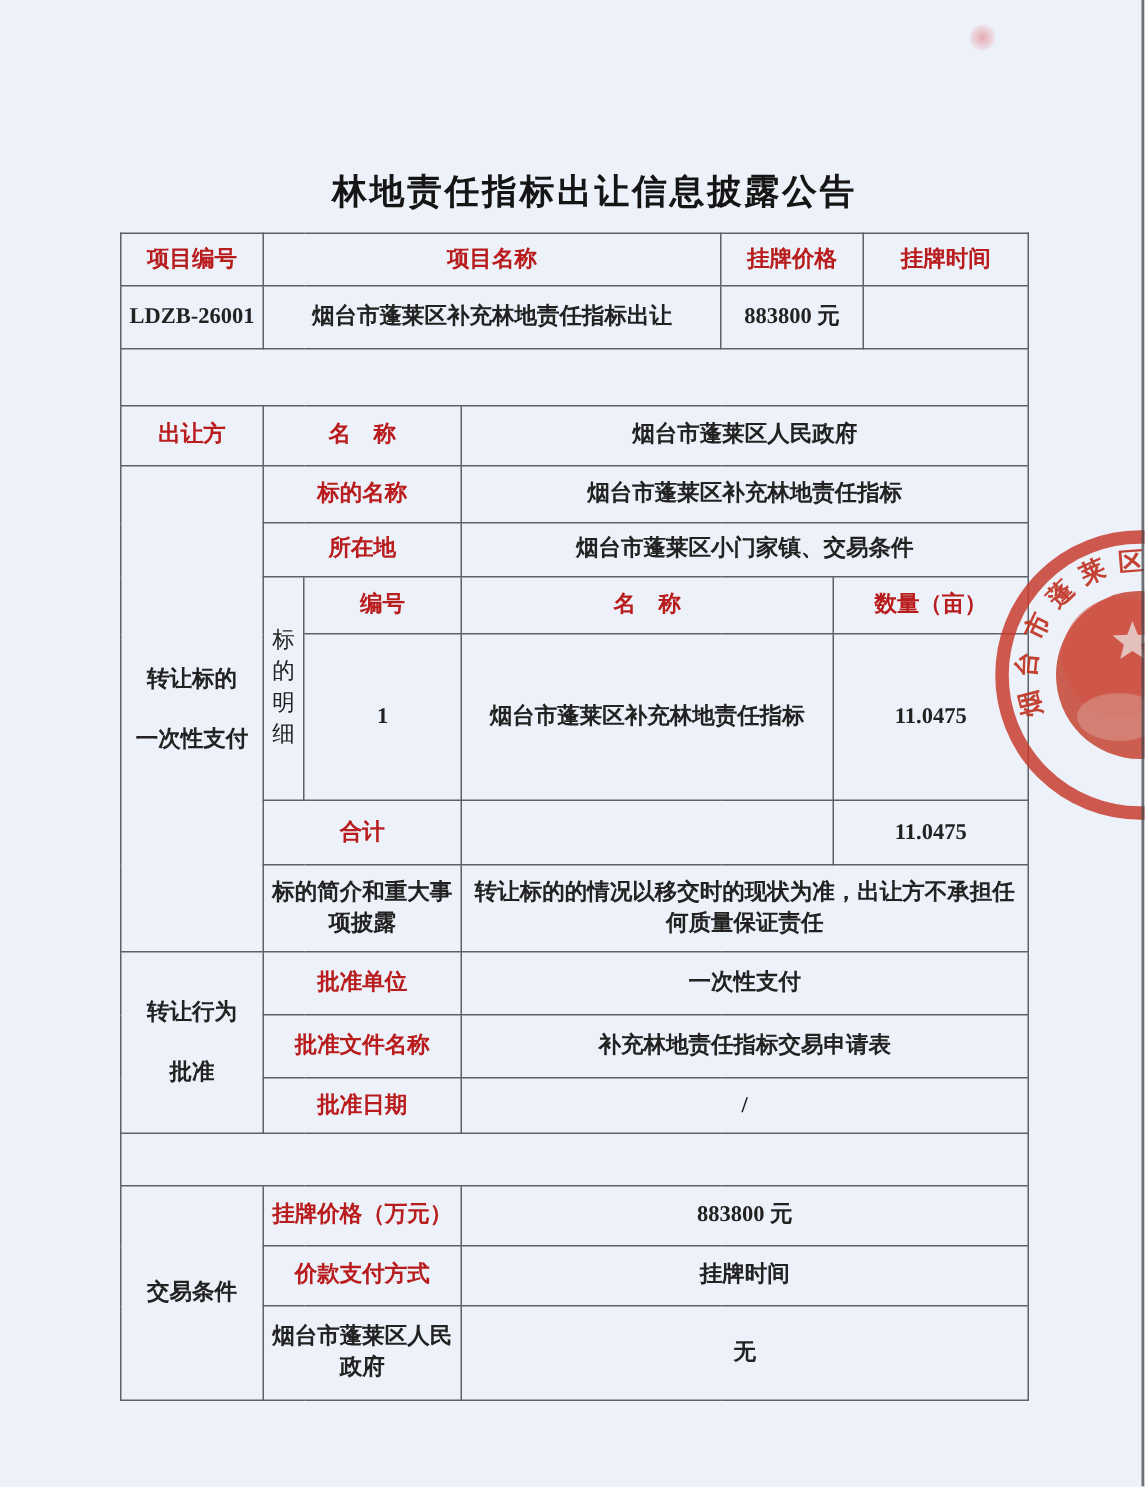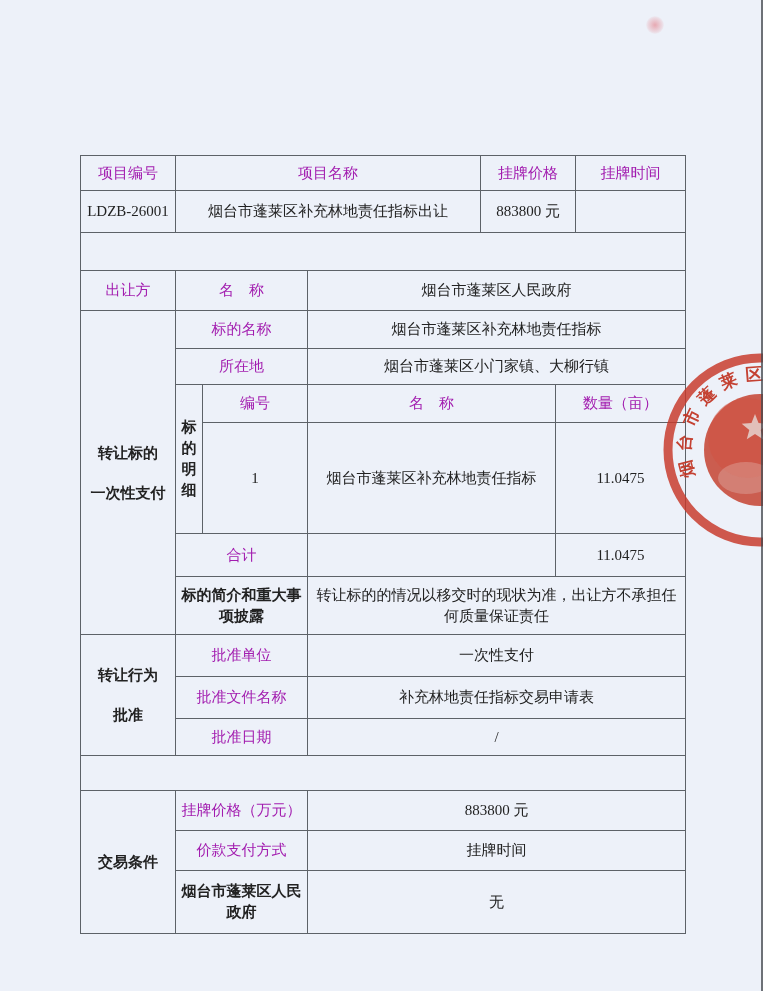--- a/index.html
+++ b/index.html
@@ -29,46 +29,47 @@
     border-collapse:collapse; table-layout:fixed;
     width:606px;
   }
   table.doc td {
     border:1px solid #5d6268;
     text-align:center; vertical-align:middle;
     font-size:15px; line-height:1.4;
     padding:0 4px; overflow:hidden;
     word-break:break-all;
   }
-  td.lbl { font-weight:normal; color:#a21caf; }
-  td.val { font-weight:normal; }
+  td.lbl { font-weight:bold; color:#b91c1c; }
+  td.val { font-weight:bold; }
   td.left { text-align:left; font-size:14px; line-height:33px; padding:0 4px;margin-top:32px; }
   td.wraplbl { font-weight:bold; line-height:33px; padding:0 6px; }
   td.seclbl div { line-height:40px; font-weight:bold; }
   td.vlabel {
-    font-weight:bold; line-height:37px; padding:0;
+    font-weight:normal; line-height:37px; padding:0;
     word-break:break-all; vertical-align:middle;
   }
   .seal {
     position:absolute; left:660px; top:350px; width:200px; height:200px;
     opacity:.92; pointer-events:none;
   }
   .seal-char {
     font-size:17px; font-weight:bold;
     fill:#c13322; text-anchor:middle; dominant-baseline:middle;
     font-family:"Liberation Serif","DejaVu Serif",serif;
   }
 </style>
 </head>
 <body>
 
 <div class="page">
 
   <div class="smudge"></div>
 
+  <div class="title">林地责任指标出让信息披露公告</div>
 
   <table class="doc">
     <colgroup>
       <col style="width:95px">
         <col style="width:27px">
         <col style="width:105px">
       <col style="width:173px">
         <col style="width:75px">
         <col style="width:20px">
         <col style="width:110px">
@@ -103,21 +104,21 @@
       <td class="seclbl" rowspan="6">
         <div>转让标的</div>
         <div>一次性支付</div>
       </td>
       <td class="lbl" colspan="2">标的名称</td>
       <td class="val" colspan="4">烟台市蓬莱区补充林地责任指标</td>
     </tr>
 
     <tr style="height:36px">
       <td class="lbl" colspan="2">所在地</td>
-      <td class="val" colspan="4">烟台市蓬莱区小门家镇、大柳行镇</td>
+      <td class="val" colspan="4">烟台市蓬莱区小门家镇、交易条件</td>
     </tr>
 
     <tr style="height:38px">
       <td class="vlabel" rowspan="2">标的明细</td>
       <td class="lbl">编号</td>
       <td class="lbl" colspan="2">名　称</td>
       <td class="lbl" colspan="2">数量（亩）</td>
     </tr>
 
     <tr style="height:111px">

